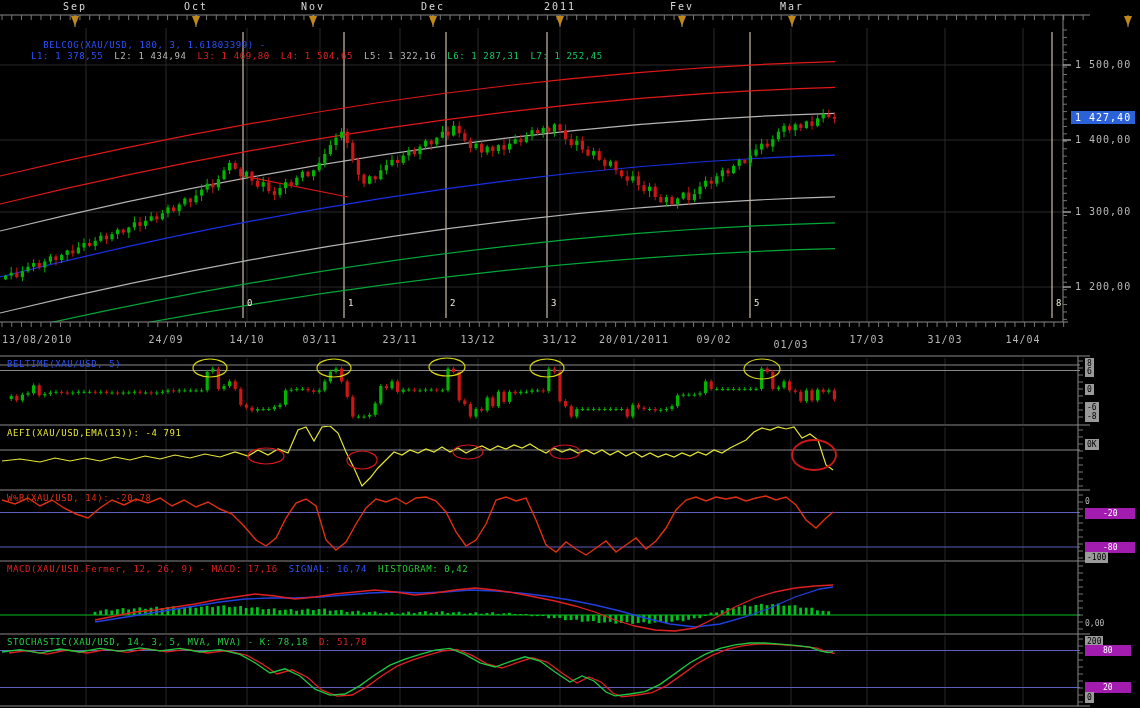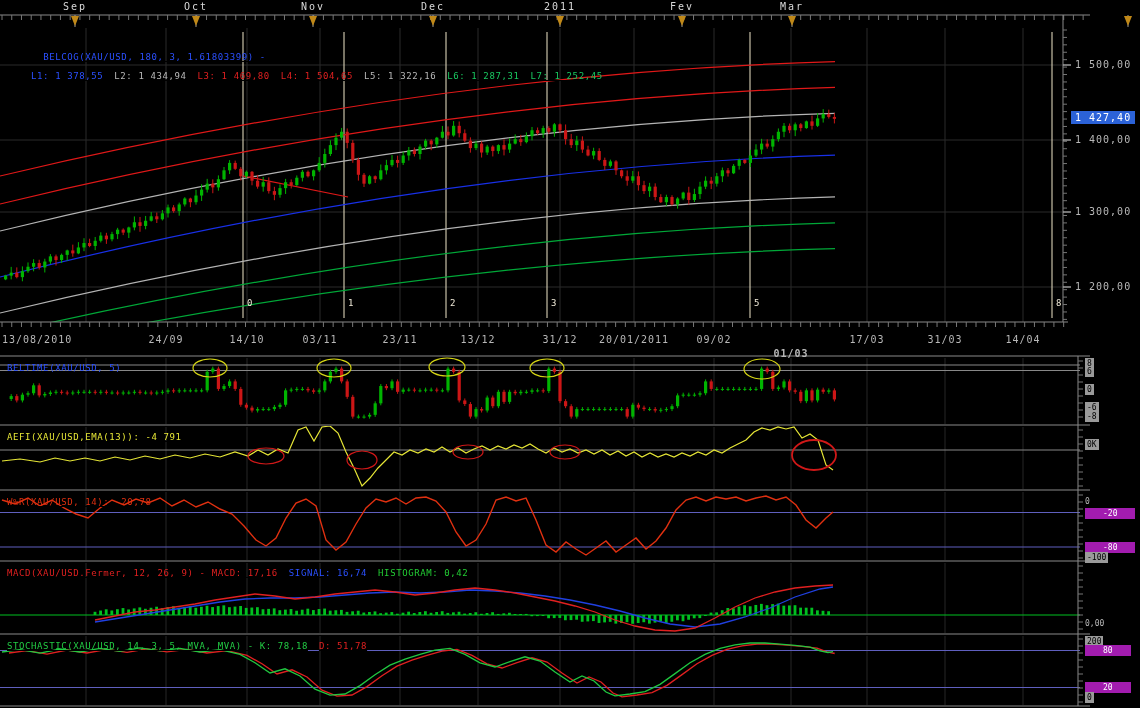--- a/index.html
+++ b/index.html
@@ -9,21 +9,21 @@
   #labels,#hdr-layer{position:absolute;left:0;top:0;width:1140px;height:708px;pointer-events:none;}
   .lbl{position:absolute;color:#b8b8b8;font-size:10px;letter-spacing:1px;white-space:pre;line-height:11px;}
   .month{color:#d8d8d8;font-size:10px;letter-spacing:2px;transform:translateX(-50%);}
   .datelbl{transform:translateX(-50%);}
   .datelbl.left{transform:none;}
   .fiblbl{color:#f0ead8;font-size:9px;}
   .pricebox{background:#2b62d8;color:#fff;padding:1px 4px;letter-spacing:1px;}
   .graybox{background:#9a9a9a;color:#000;padding:0 2px;font-size:8px;letter-spacing:0;}
   .purplebox{background:#a21caf;color:#fff;padding:0 18px;font-size:8px;letter-spacing:0;}
   .plain{font-size:8px;letter-spacing:0;}
-  .hdr{position:absolute;font-size:9px;letter-spacing:0.6px;white-space:pre;line-height:19px;text-decoration:underline;}
+  .hdr{position:absolute;font-size:9px;letter-spacing:0.6px;white-space:pre;line-height:11px;}
   .hdr span{margin-right:11px;}
 </style>
 </head>
 <body>
 
 <div id="screen">
   <svg id="chart-svg" width="1140" height="708">
       <defs>
         <clipPath id="mc">
           <rect x="0" y="28" width="1063" height="294"></rect>
@@ -1269,21 +1269,21 @@
       <div class="lbl month" style="left: 792px; top: 1px;">Mar</div>
       <div class="lbl datelbl left" style="left: 2px; top: 334px;">13/08/2010</div>
       <div class="lbl datelbl" style="left: 166px; top: 334px;">24/09</div>
       <div class="lbl datelbl" style="left: 247px; top: 334px;">14/10</div>
       <div class="lbl datelbl" style="left: 320px; top: 334px;">03/11</div>
       <div class="lbl datelbl" style="left: 400px; top: 334px;">23/11</div>
       <div class="lbl datelbl" style="left: 478px; top: 334px;">13/12</div>
       <div class="lbl datelbl" style="left: 560px; top: 334px;">31/12</div>
       <div class="lbl datelbl" style="left: 634px; top: 334px;">20/01/2011</div>
       <div class="lbl datelbl" style="left: 714px; top: 334px;">09/02</div>
-      <div class="lbl datelbl" style="left: 791px; top: 348px; font-weight: bold;">01/03</div>
+      <div class="lbl datelbl" style="left: 791px; top: 339px;">01/03</div>
       <div class="lbl datelbl" style="left: 867px; top: 334px;">17/03</div>
       <div class="lbl datelbl" style="left: 945px; top: 334px;">31/03</div>
       <div class="lbl datelbl" style="left: 1023px; top: 334px;">14/04</div>
       <div class="lbl" style="left: 1075px; top: 59px;">1 500,00</div>
       <div class="lbl" style="left: 1075px; top: 134px;">1 400,00</div>
       <div class="lbl" style="left: 1075px; top: 206px;">1 300,00</div>
       <div class="lbl" style="left: 1075px; top: 281px;">1 200,00</div>
       <div class="lbl pricebox" style="left: 1071px; top: 111px;">1 427,40</div>
       <div class="lbl graybox" style="left: 1085px; top: 358px;">8</div>
       <div class="lbl graybox" style="left: 1085px; top: 366px;">6</div>

